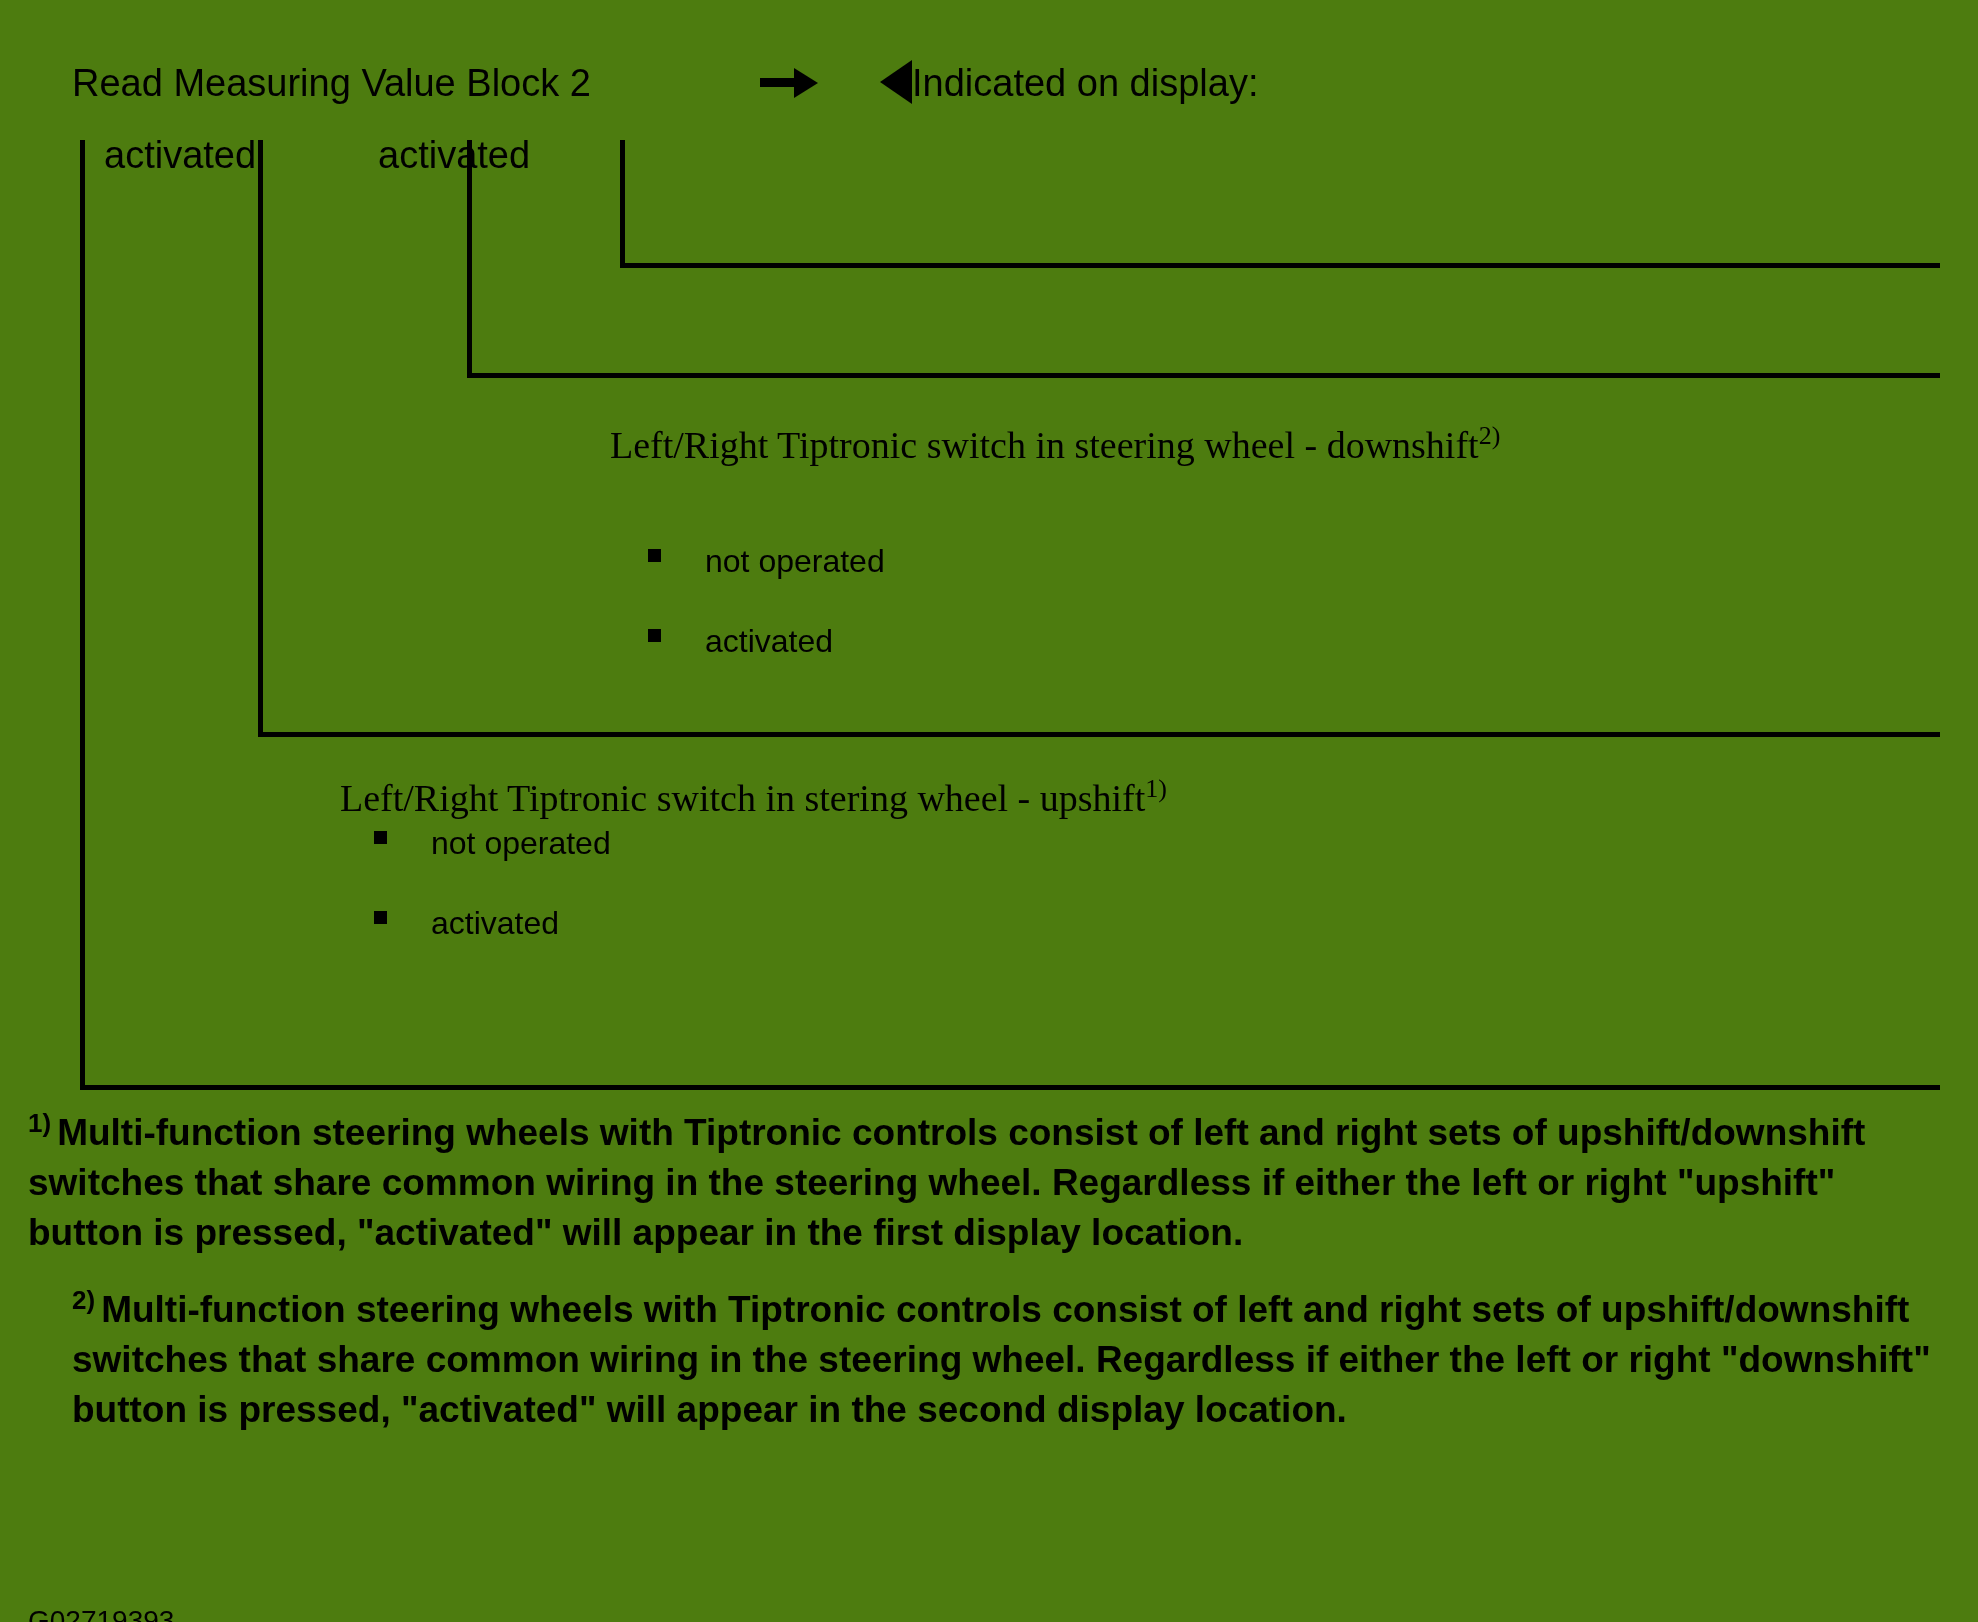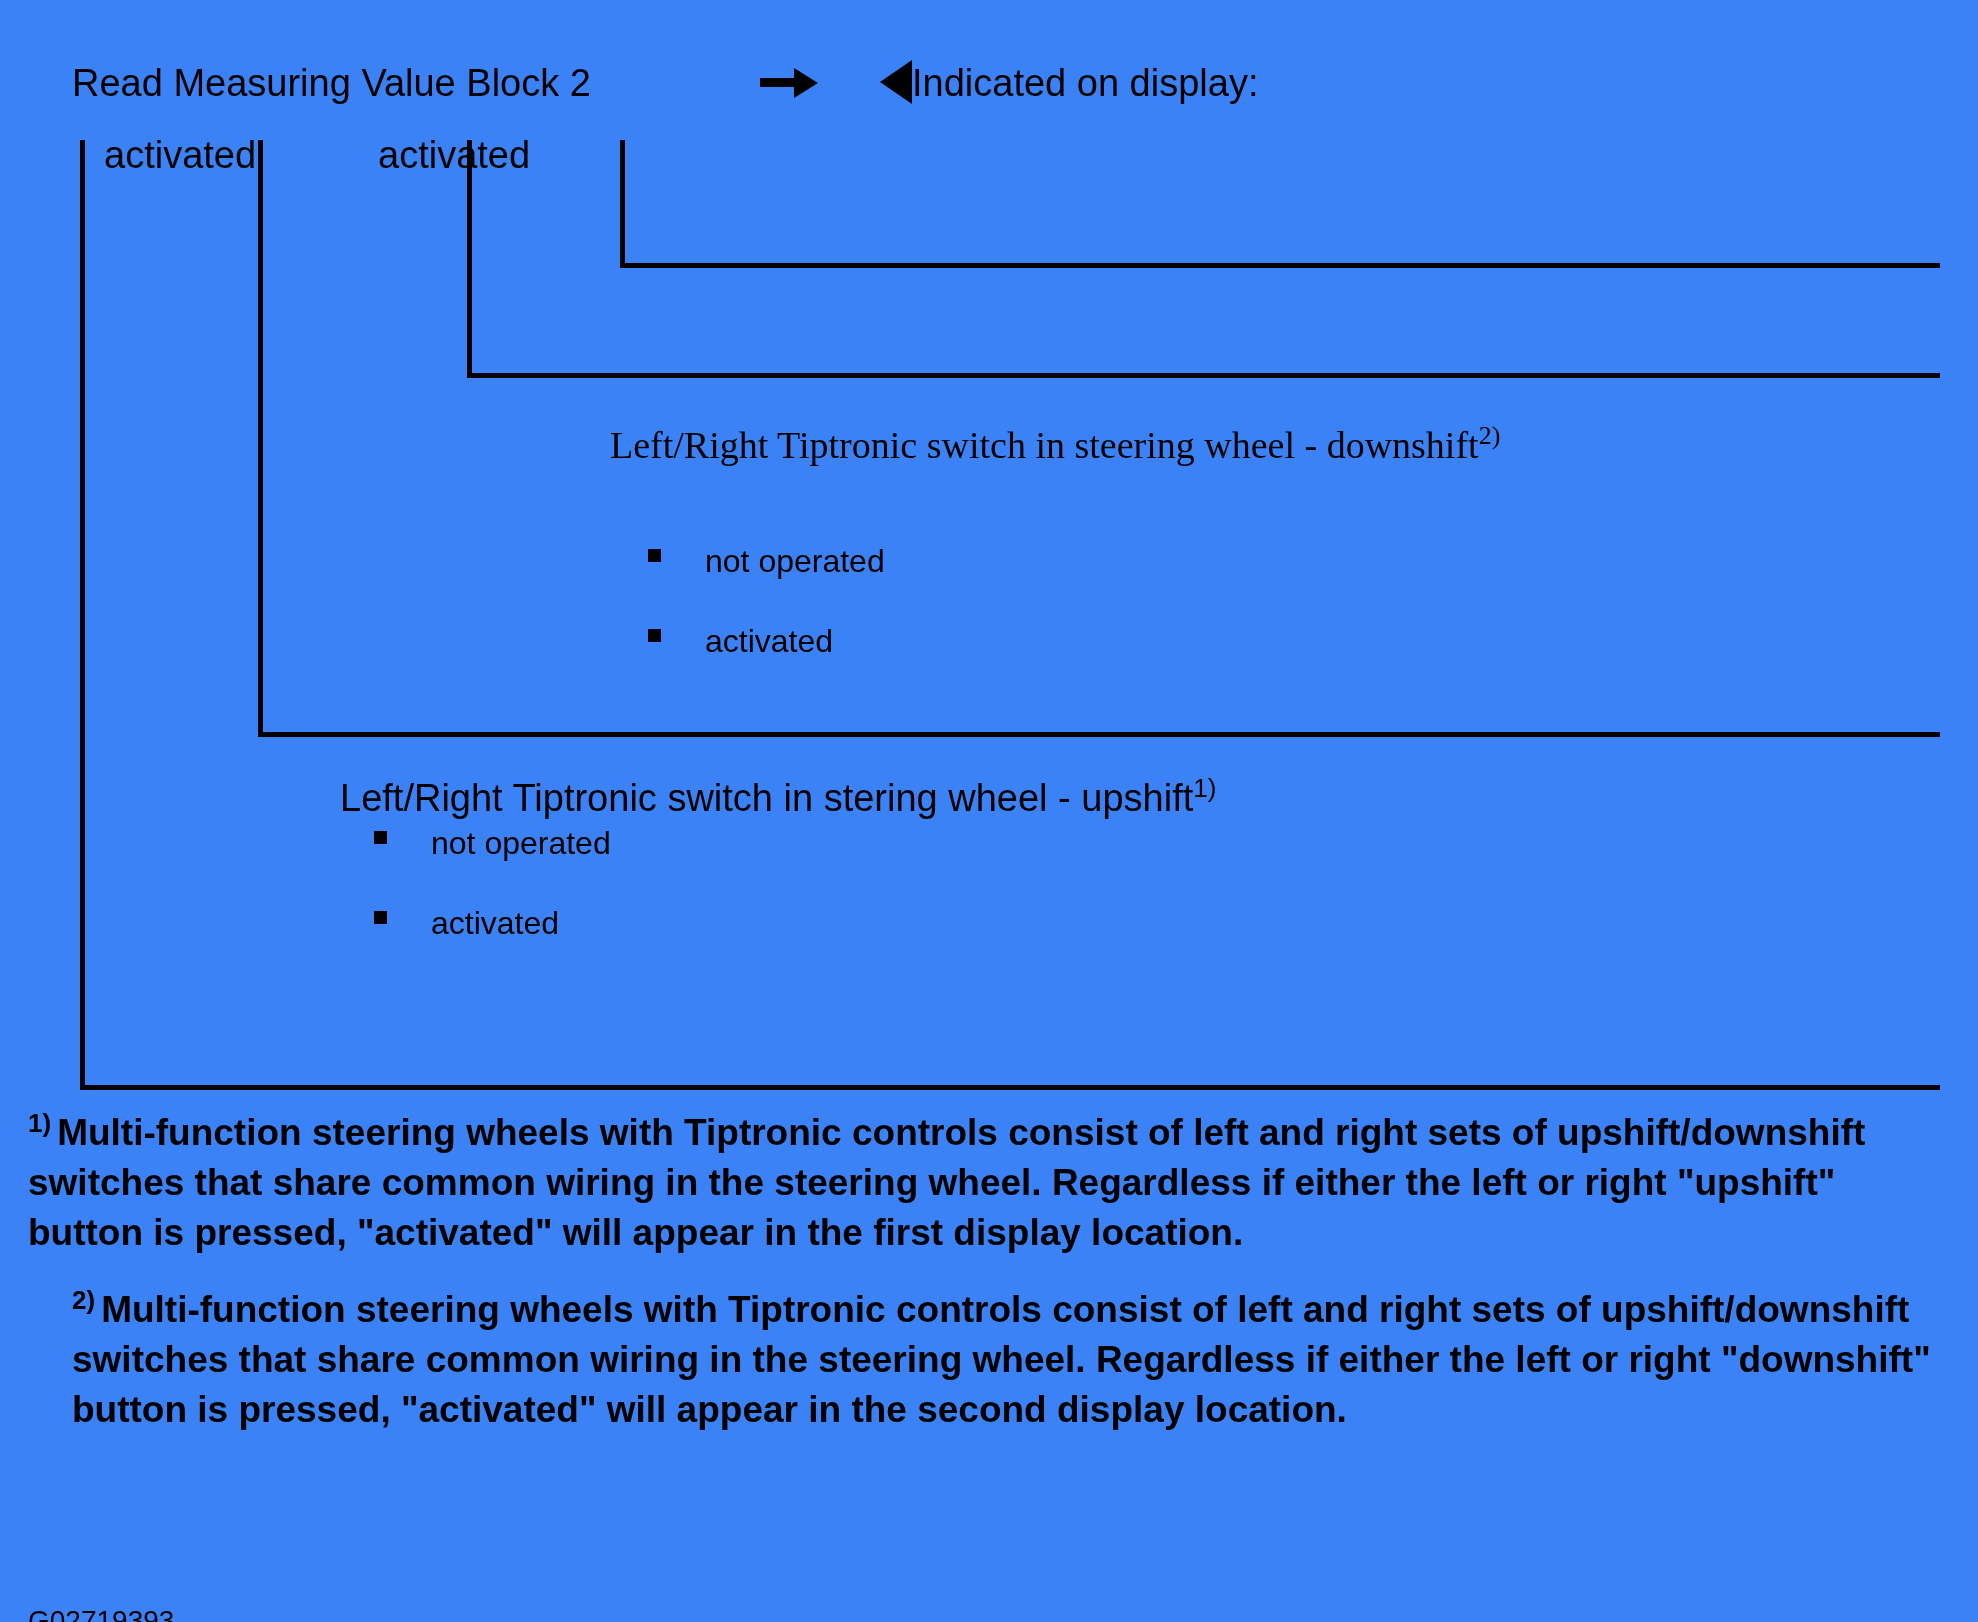--- a/index.html
+++ b/index.html
@@ -9,21 +9,21 @@
     background: #ffffff;
   }
   body {
     font-family: "Liberation Sans", sans-serif;
     color: #000000;
   }
   #page {
     position: relative;
     width: 1978px;
     height: 1622px;
-    background: #3b82f6;
+    background: #4d7c0f;
     overflow: hidden;
   }
 
   
   .abs { position: absolute; }
   .line-v {
     position: absolute;
     background: #000000;
     width: 5px;
   }
@@ -73,21 +73,21 @@
   .val-1 { left: 104px; top: 132px; }
   .val-2 { left: 378px; top: 132px; }
 
   
   .section-heading {
     font-size: 38px;
     line-height: 46px;
     white-space: nowrap;
   }
   .sec-downshift { left: 610px; top: 422px; font-family: Liberation Serif, serif; }
-  .sec-upshift   { left: 340px; top: 775px; }
+  .sec-upshift   { left: 340px; top: 775px; font-family: Liberation Serif, serif; }
 
   sup.fn {
     font-size: 26px;
     vertical-align: super;
     line-height: 0;
   }
 
   
   .bullet-row {
     position: absolute;

